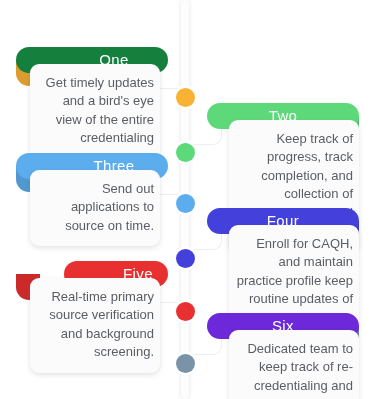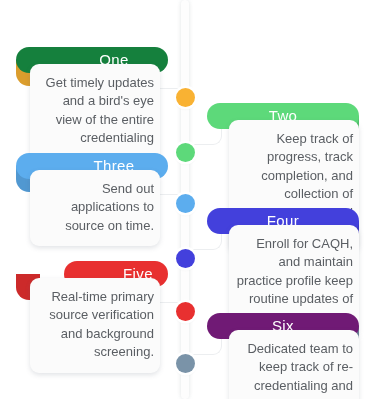--- a/index.html
+++ b/index.html
@@ -192,21 +192,21 @@
           <span class="pill-label">Five</span>
         </div>
         <div class="card">
           <span class="card-text">Real-time primary source verification and background screening.</span>
         </div>
       </div>
       <div class="dot" style="background: rgb(232, 48, 48); top: 302px;"></div>
       <div class="connector right" style="top: 328px; left: 189px; width: 32px;"></div>
       <div class="step right" style="top: 313px;">
         <div class="fold" style="background: rgb(122, 147, 168);"></div>
-        <div class="pill" style="background: #701a75;">
+        <div class="pill" style="background: #6d28d9;">
           <span class="pill-label">Six</span>
         </div>
         <div class="card">
           <span class="card-text">Dedicated team to keep track of re-credentialing and revalidation background.</span>
         </div>
       </div>
       <div class="dot" style="background: rgb(122, 147, 168); top: 354px;"></div>
     </div>
 
 </div>

